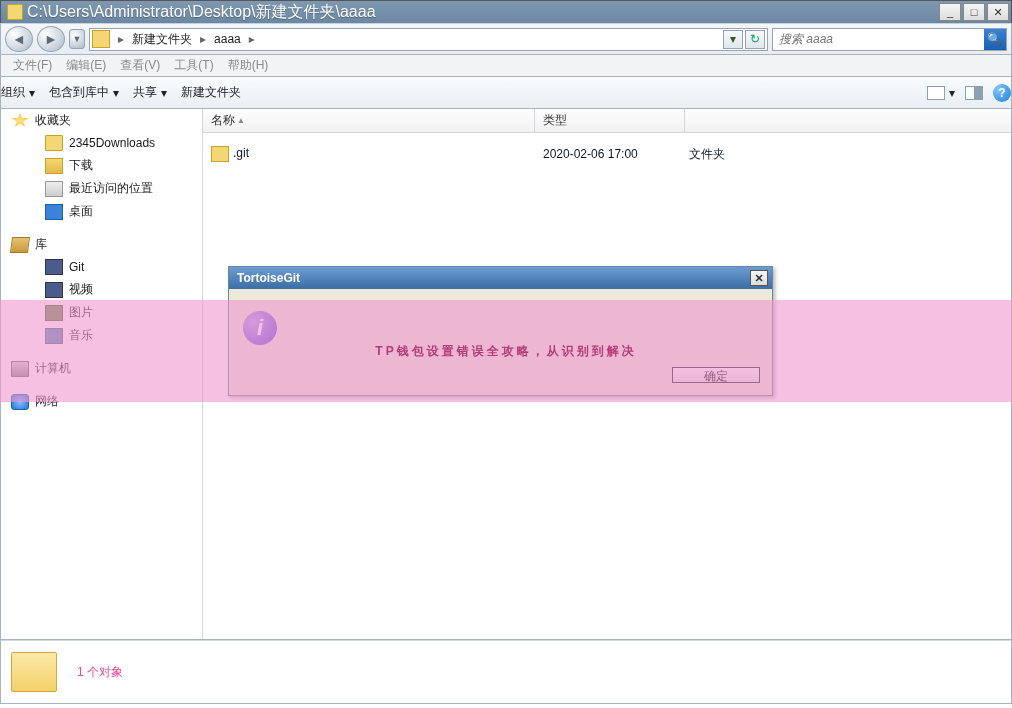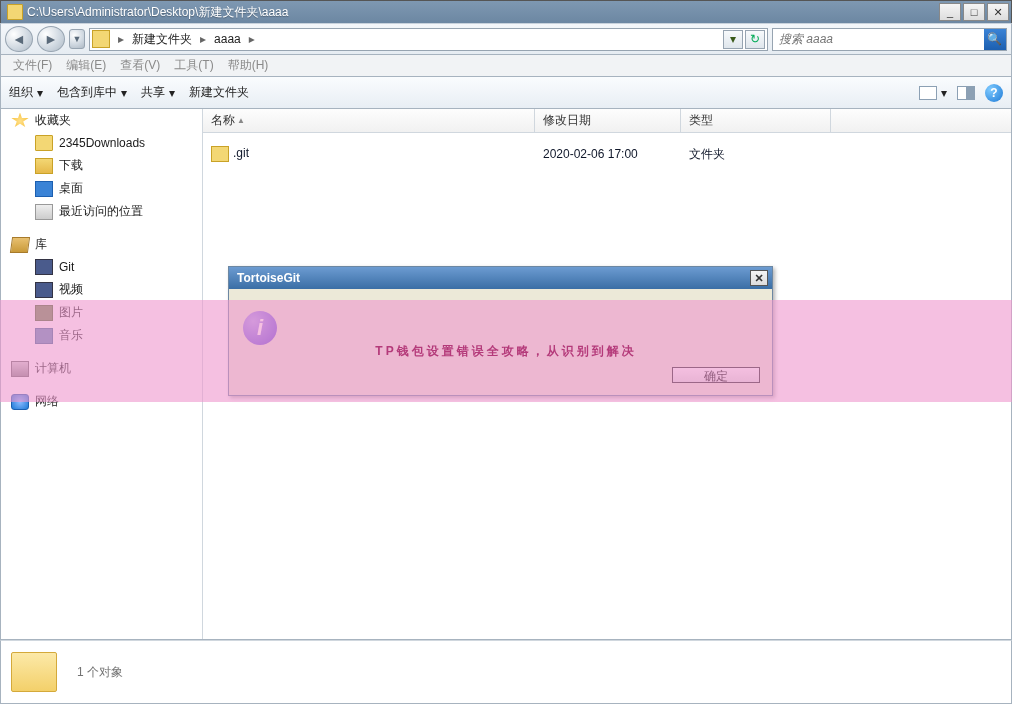--- a/index.html
+++ b/index.html
@@ -1,21 +1,21 @@
 <!DOCTYPE html>
 <html><head>
 <meta charset="utf-8">
 <style>
 * { box-sizing: border-box; margin: 0; padding: 0; font-family: "Microsoft YaHei", "Segoe UI", Tahoma, sans-serif; font-size: 12px; }
 body { width: 1012px; height: 708px; background: #fff; position: relative; overflow: hidden; }
 
 
 .titlebar { height: 23px; background: linear-gradient(#7e98b2,#6c87a2); display: flex; align-items: center; color: #fff; padding: 0 2px 0 6px; border: 1px solid #555; border-bottom: none; }
 .titlebar .icon { width: 16px; height: 16px; margin-right: 4px; background: #f3d774; border: 1px solid #c9a227; border-radius: 1px; }
-.titlebar .txt { flex: 1; font-size: 12px; text-shadow: 0 1px 1px rgba(0,0,0,.3); }
+.titlebar .txt { flex: 1; font-size: 16px; text-shadow: 0 1px 1px rgba(0,0,0,.3); }
 .winbtn { width: 22px; height: 18px; margin-left: 2px; background: linear-gradient(#f5f5f5,#ddd); border: 1px solid #888; display: flex; align-items: center; justify-content: center; font-size: 11px; color: #333; }
 
 
 .navrow { height: 32px; background: linear-gradient(#f4f7fa,#e6ecf2); border: 1px solid #a7b3bf; border-top: 1px solid #c8d2dc; display: flex; align-items: center; padding: 2px 4px; gap: 4px; }
 .navarrow { width: 28px; height: 26px; border-radius: 50%; background: radial-gradient(circle at 30% 30%, #fff, #cdd6df 60%, #aeb9c4); border: 1px solid #97a4b1; display: flex; align-items: center; justify-content: center; font-size: 14px; color: #5a6a7a; }
 .navarrow.small { width: 16px; height: 20px; border-radius: 3px; font-size: 9px; }
 .addr { flex: 1; height: 23px; background: #fff; border: 1px solid #97a4b1; display: flex; align-items: center; padding: 0 2px; }
 .addr .foldericon { width: 18px; height: 18px; background: #f3d774; border: 1px solid #c9a227; margin-right: 4px; }
 .crumb { padding: 2px 4px; color: #222; }
 .crumb.sep { color: #666; }
@@ -23,34 +23,34 @@
 .addrbtn { width: 20px; height: 19px; border: 1px solid #97a4b1; background: linear-gradient(#f8fafc,#dfe6ec); display: flex; align-items: center; justify-content: center; color: #3a5a1a; }
 .searchbox { width: 235px; height: 23px; background: #fff; border: 1px solid #97a4b1; display: flex; align-items: center; }
 .searchbox input { flex: 1; border: none; outline: none; padding: 0 6px; color: #888; font-style: italic; font-size: 12px; }
 .searchbox .go { width: 22px; height: 21px; background: linear-gradient(#3a83d6,#1c5fb0); display: flex; align-items: center; justify-content: center; color: #fff; }
 
 
 .menurow { height: 22px; border: 1px solid #a7b3bf; border-top: none; background: #f1f3f5; display: flex; align-items: center; padding: 0 6px; gap: 2px; color: #8a8a8a; }
 .menurow .mi { padding: 2px 6px; }
 
 
-.toolrow { height: 32px; border: 1px solid #a7b3bf; border-top: none; background: linear-gradient(#fafcfe,#e8eef4); display: flex; align-items: center; padding: 0 8px; gap: 14px; }
+.toolrow { height: 32px; border: 1px solid #a7b3bf; border-top: none; background: linear-gradient(#fafcfe,#e8eef4); display: flex; align-items: center; padding: 0 0; gap: 14px; }
 .toolrow .ti { display: flex; align-items: center; gap: 4px; color: #222; }
 .toolrow .right { margin-left: auto; display: flex; align-items: center; gap: 10px; }
 .toolicon { width: 18px; height: 14px; border: 1px solid #8ca0b4; background: #fff; }
 .toolicon.pane { background: linear-gradient(90deg,#fff 50%,#8ca0b4 50%); }
 .helpicon { width: 18px; height: 18px; border-radius: 50%; background: radial-gradient(circle at 30% 30%,#7ecaff,#1e7ad6); color: #fff; display: flex; align-items: center; justify-content: center; font-weight: bold; font-size: 12px; }
 
 
 .mainsplit { display: flex; height: 531px; border: 1px solid #a7b3bf; border-top: none; }
 .sidebar { width: 202px; background: #fff; border-right: 1px solid #d0d7de; overflow: hidden; }
 .sidegroup { margin-bottom: 10px; }
 .sidehead, .sideitem { display: flex; align-items: center; gap: 6px; padding: 3px 8px 3px 18px; color: #1a1a1a; }
 .sidehead { padding-left: 10px; font-weight: normal; }
-.sideitem { padding-left: 34px; }
+.sideitem { padding-left: 44px; }
 .sicon { width: 18px; height: 16px; display: inline-block; }
 .sicon.star { background: radial-gradient(circle,#ffe08a,#f5b92a); clip-path: polygon(50% 0,61% 35%,98% 35%,68% 57%,79% 91%,50% 70%,21% 91%,32% 57%,2% 35%,39% 35%); }
 .sicon.folder { background: #f3d774; border: 1px solid #c9a227; border-radius: 1px; }
 .sicon.dl { background: linear-gradient(#f3d774,#e6b94a); border: 1px solid #c9a227; }
 .sicon.desk { background: #3a83d6; border: 1px solid #1c5fb0; }
 .sicon.recent { background: linear-gradient(#eee,#ccc); border: 1px solid #999; }
 .sicon.lib { background: linear-gradient(#e8c070,#c99a3a); border: 1px solid #a77a2a; transform: skewX(-8deg); }
 .sicon.git { background: #4a5b8c; border: 1px solid #334; }
 .sicon.video { background: #4a5b8c; border: 1px solid #334; }
 .sicon.pics { background: #6a8b4a; border: 1px solid #486a28; }
@@ -76,21 +76,21 @@
 .dlgmsg { color: #222; line-height: 1.6; }
 .dlgfoot { padding: 8px 12px 12px; display: flex; justify-content: flex-end; }
 .okbtn { width: 88px; height: 16px; background: linear-gradient(#fdfdfd,#e0e0e0); border: 1px solid #707070; outline: 1px solid #222; outline-offset: -1px; }
 
 
 .pinkbanner { position: absolute; left: 0; top: 300px; width: 1012px; height: 102px; background: rgba(238,150,205,.6); display: flex; align-items: center; justify-content: center; font-size: 24px; font-weight: bold; color: #b43a7a; letter-spacing: 3px; pointer-events: none; }
 
 
 .statusarea { height: 64px; border: 1px solid #a7b3bf; border-top: 1px solid #d0d7de; background: #fff; display: flex; align-items: center; padding: 4px 10px; gap: 20px; }
 .bigfolder { width: 46px; height: 40px; background: linear-gradient(#fce9a8,#f3d06a); border: 1px solid #d4a93a; border-radius: 2px; }
-.statusarea .stxt { color: #737373; }
+.statusarea .stxt { color: #ec4899; }
 </style>
 </head>
 <body>
 
 <div class="titlebar">
   <span class="icon"></span>
   <span class="txt">C:\Users\Administrator\Desktop\新建文件夹\aaaa</span>
   <div class="winbtn">_</div>
   <div class="winbtn">□</div>
   <div class="winbtn">✕</div>
@@ -161,26 +161,26 @@
         </div>
       <div class="sideitem">
           <span class="sicon folder"></span>
           <span>2345Downloads</span>
         </div>
       <div class="sideitem">
           <span class="sicon dl"></span>
           <span>下载</span>
         </div>
       <div class="sideitem">
+          <span class="sicon recent"></span>
+          <span>最近访问的位置</span>
+        </div>
+      <div class="sideitem">
           <span class="sicon desk"></span>
           <span>桌面</span>
-        </div>
-      <div class="sideitem">
-          <span class="sicon recent"></span>
-          <span>最近访问的位置</span>
         </div>
     </div>
     <div class="sidegroup">
       <div class="sidehead">
           <span class="sicon lib"></span>
           <span>库</span>
         </div>
       <div class="sideitem">
           <span class="sicon git"></span>
           <span>Git</span>
@@ -210,23 +210,20 @@
           <span>网络</span>
         </div>
     </div>
   </div>
 
   <div class="filesarea">
     <div class="colheads">
       <div class="col" style="width:332px">
           <span>名称</span> 
           <span style="font-size:8px;color:#888;">▲</span>
-        </div>
-      <div class="col" style="width:146px">
-          <span>修改日期</span>
         </div>
       <div class="col" style="width:150px">
           <span>类型</span>
         </div>
     </div>
     <div class="filelist">
       <div class="filerow" style="margin-top:10px;">
         <div class="cell" style="width:332px"><span class="fileicon"></span><span>.git</span></div>
         <div class="cell" style="width:146px">2020-02-06 17:00</div>
         <div class="cell" style="width:150px">文件夹</div>

